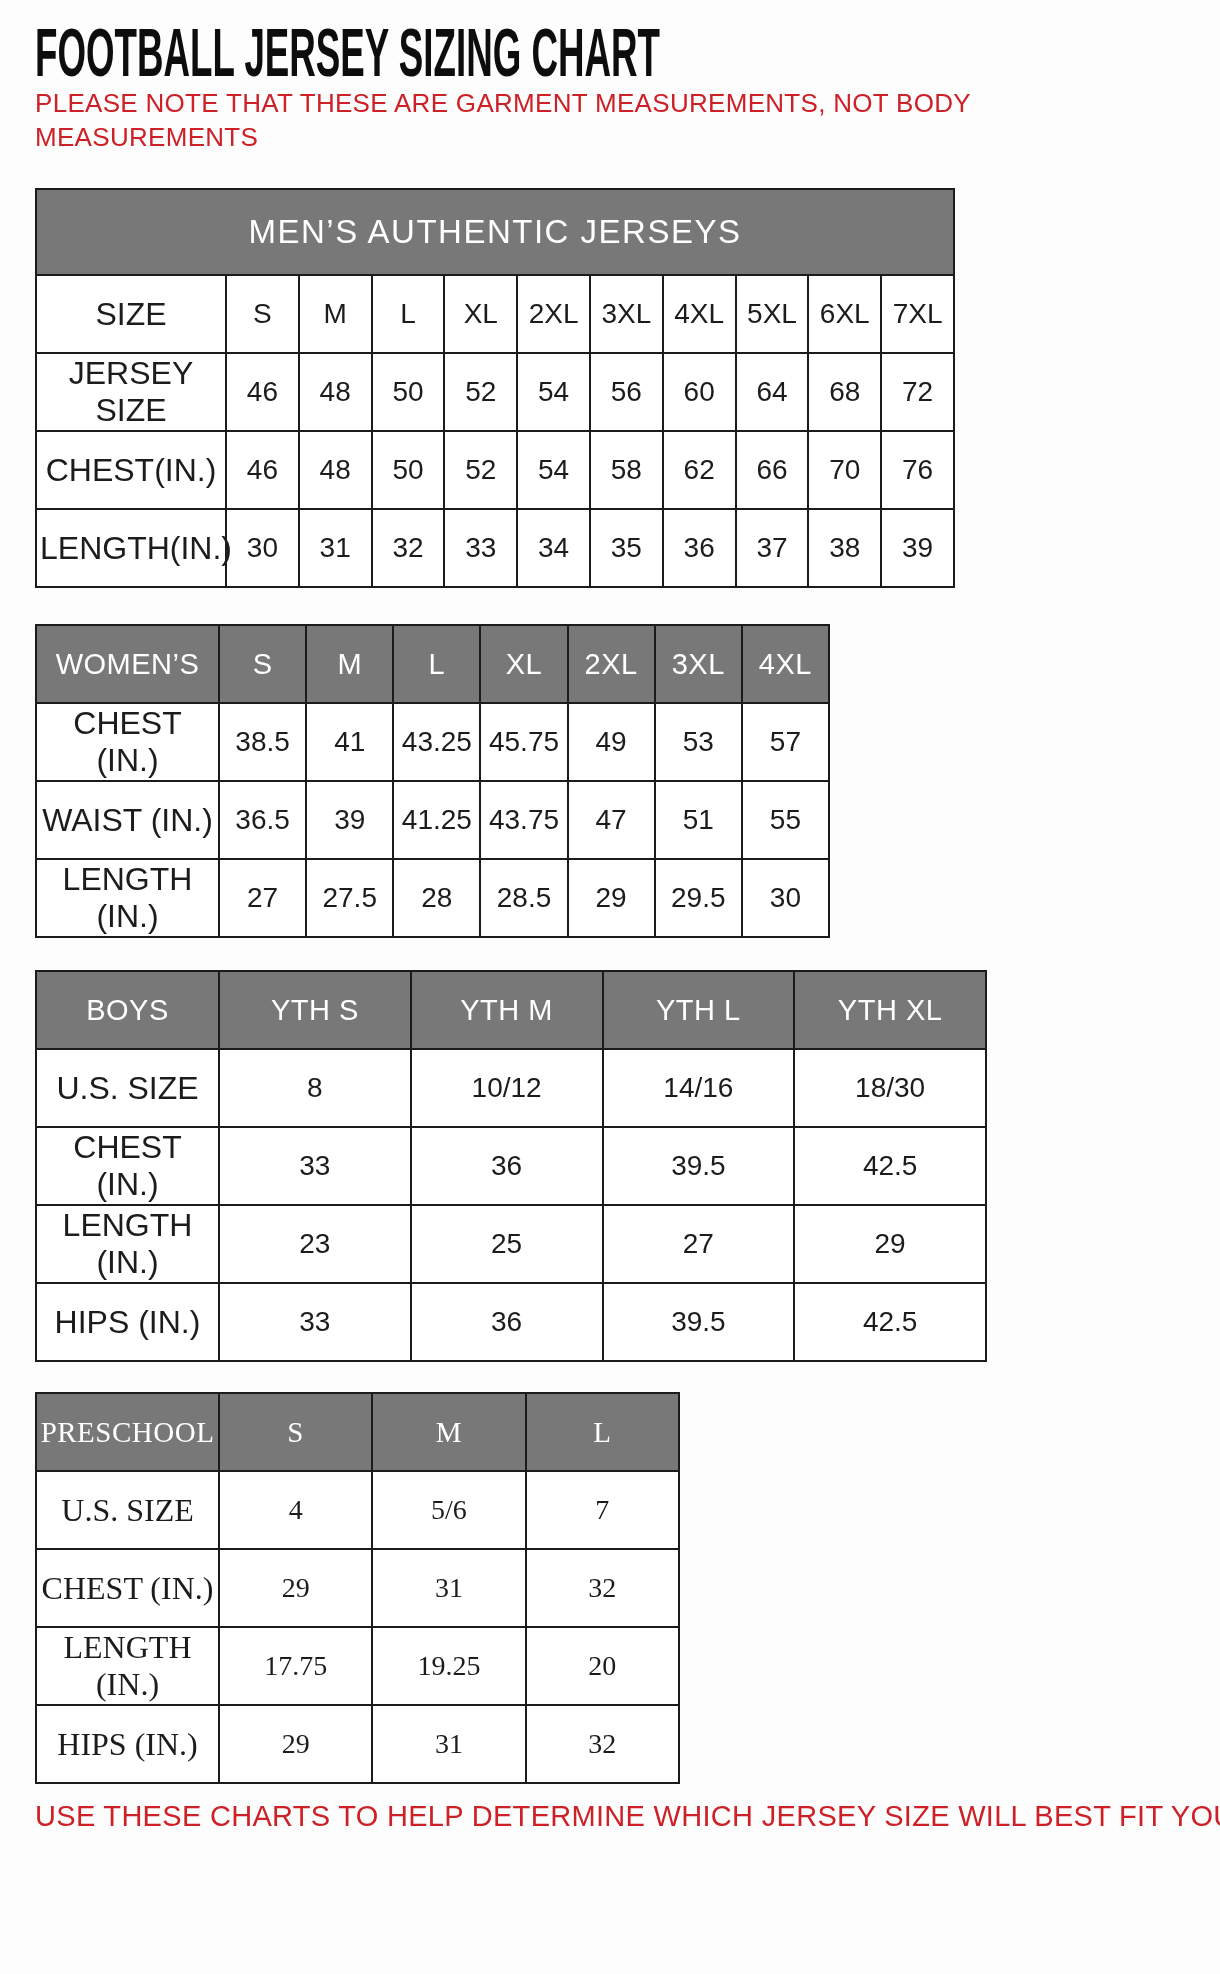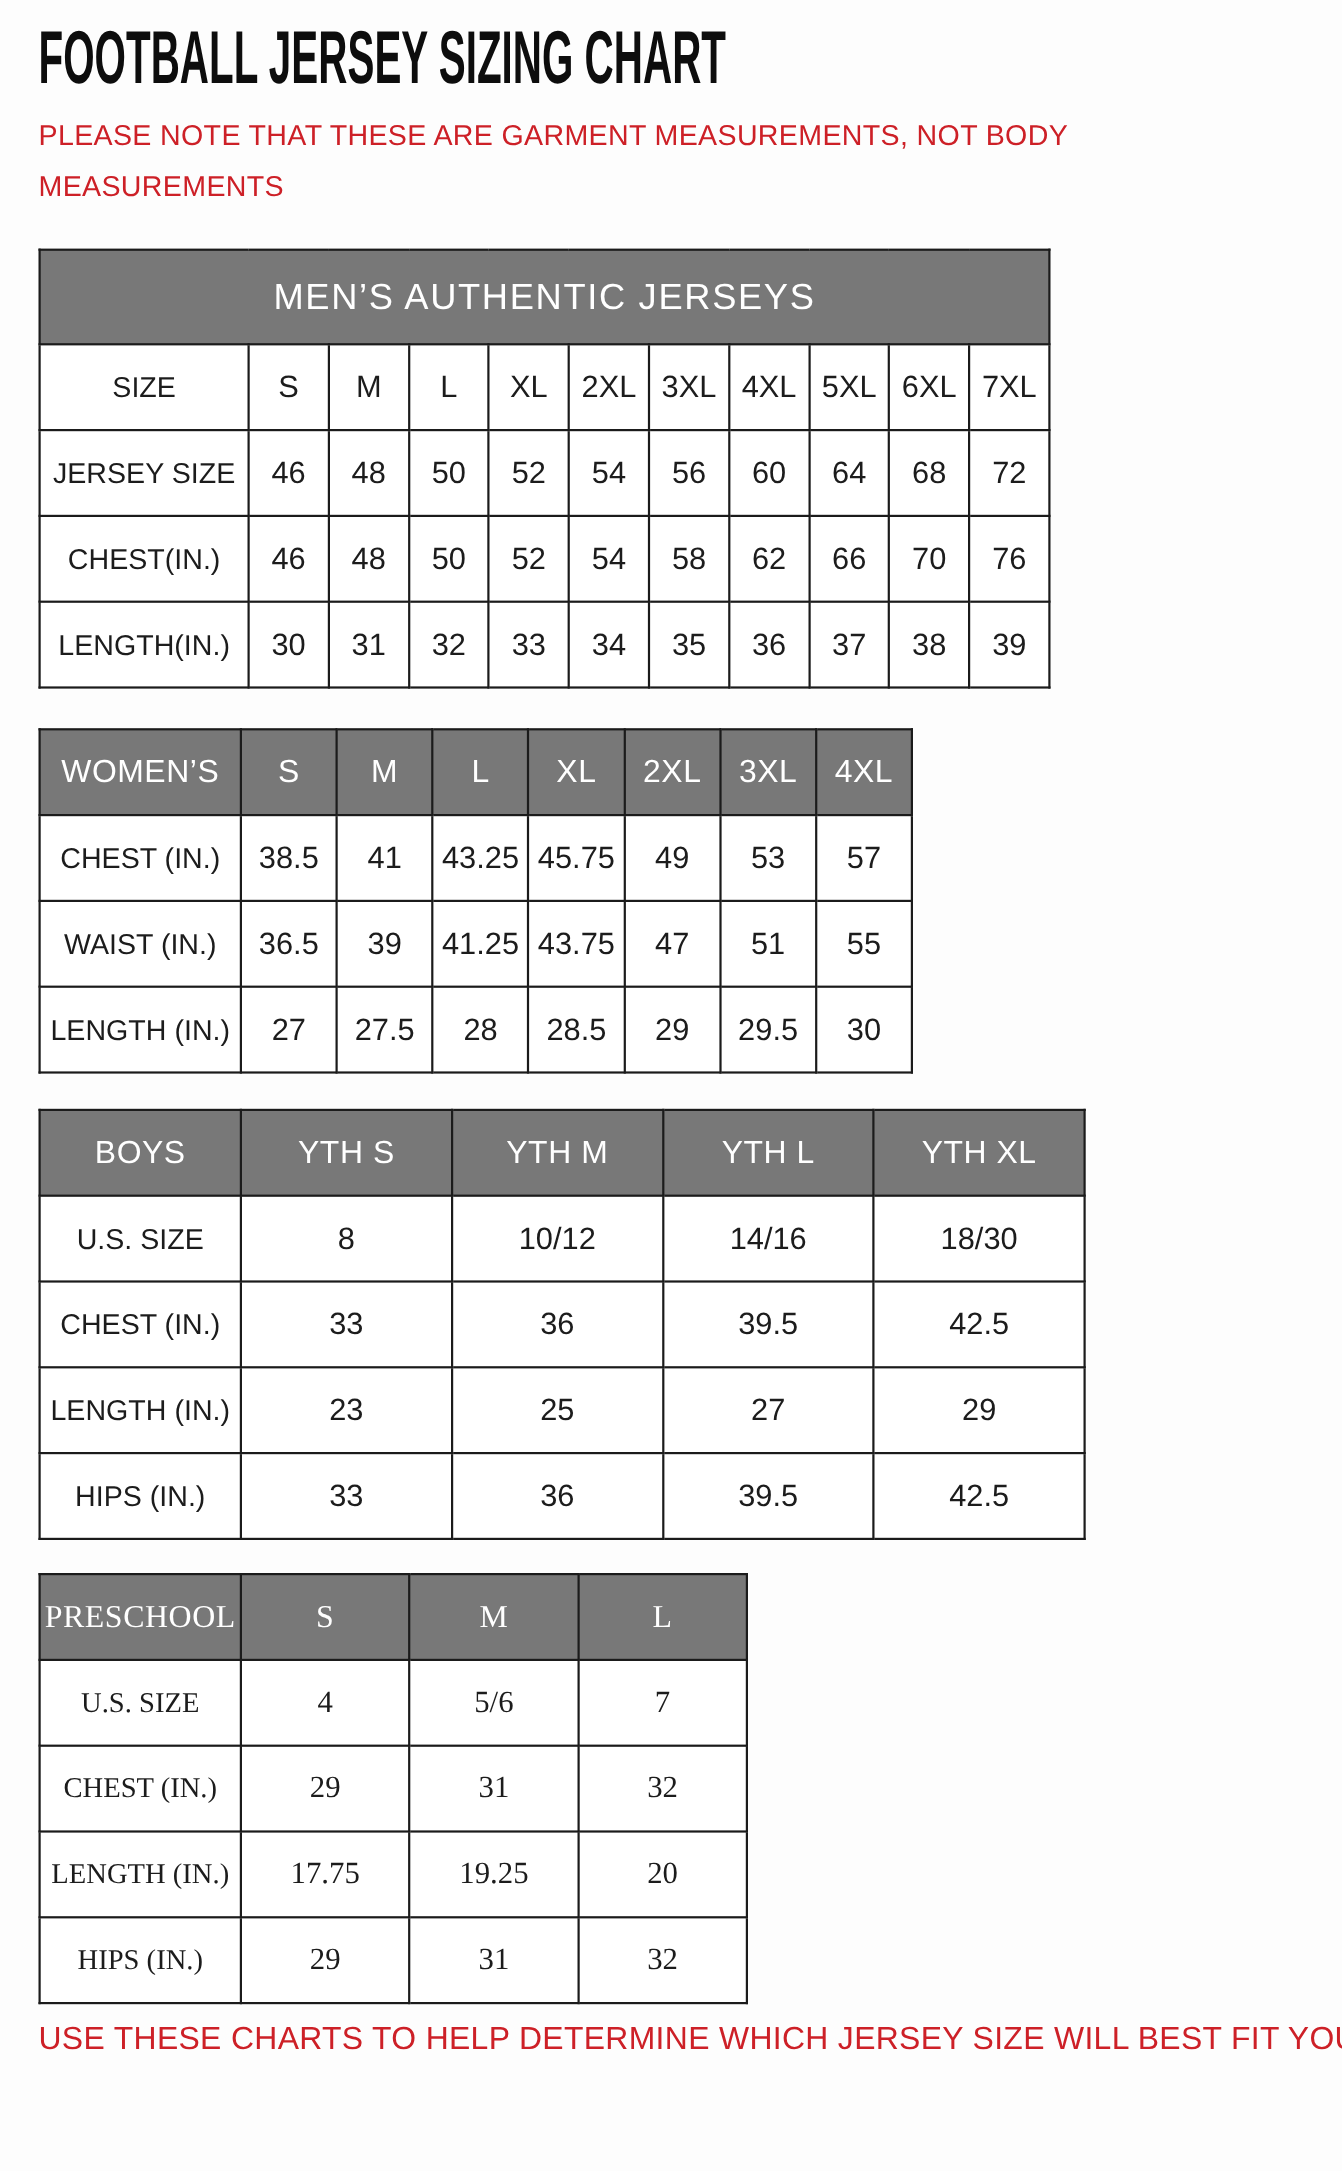--- a/index.html
+++ b/index.html
@@ -16,43 +16,42 @@
   .title {
     font-size: 68px;
     line-height: 1.0;
     font-weight: 700;
     color: #0d0d0d;
     white-space: nowrap;
     transform: scaleX(0.54);
     transform-origin: left center;
   }
   .subtitle {
-    margin-top: 14px;
     max-width: 945px;
     color: var(--accent-red, #cd2027);
     font-size: 26px;
-    line-height: 46px;
+    line-height: 34px;
     letter-spacing: 0.3px;
   }
 
   table.tbl {
     border-collapse: collapse;
     table-layout: fixed;
     margin-top: 34px;
   }
   .tbl td {
     border: 2px solid var(--border-black, #1b1b1b);
     text-align: center;
     vertical-align: middle;
     font-size: 28px;
     height: 78px;
     padding: 0 3px;
     background: #fff;
   }
-  .tbl td.lbl-cell { font-size: 26px; }
+  .tbl td.lbl-cell { font-size: 32px; }
   .tbl td.banner {
     background: var(--header-gray, #787878);
     color: #fff;
     font-size: 33px;
     height: 86px;
     letter-spacing: 1.5px;
   }
   .tbl td.head {
     background: var(--header-gray, #787878);
     color: #fff;

